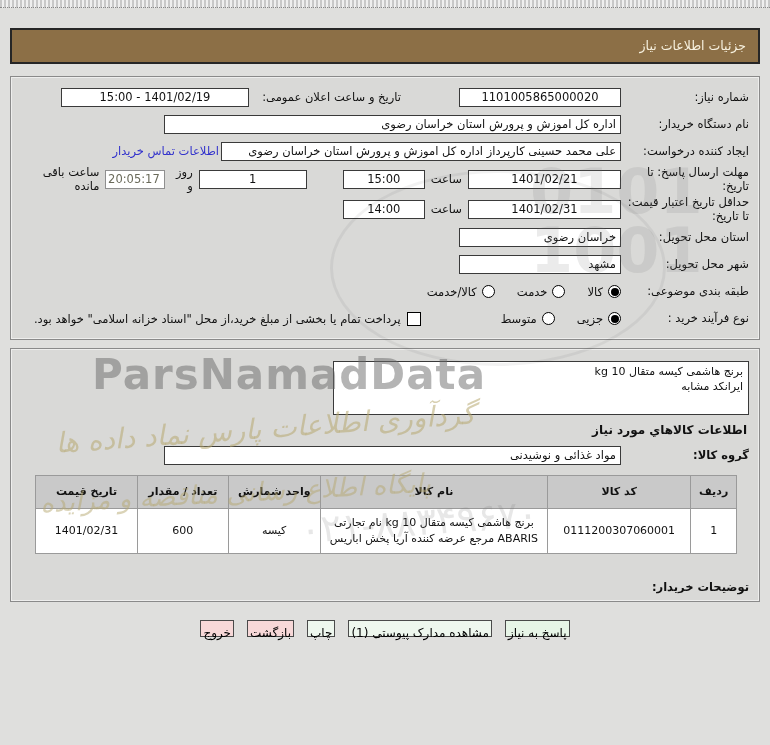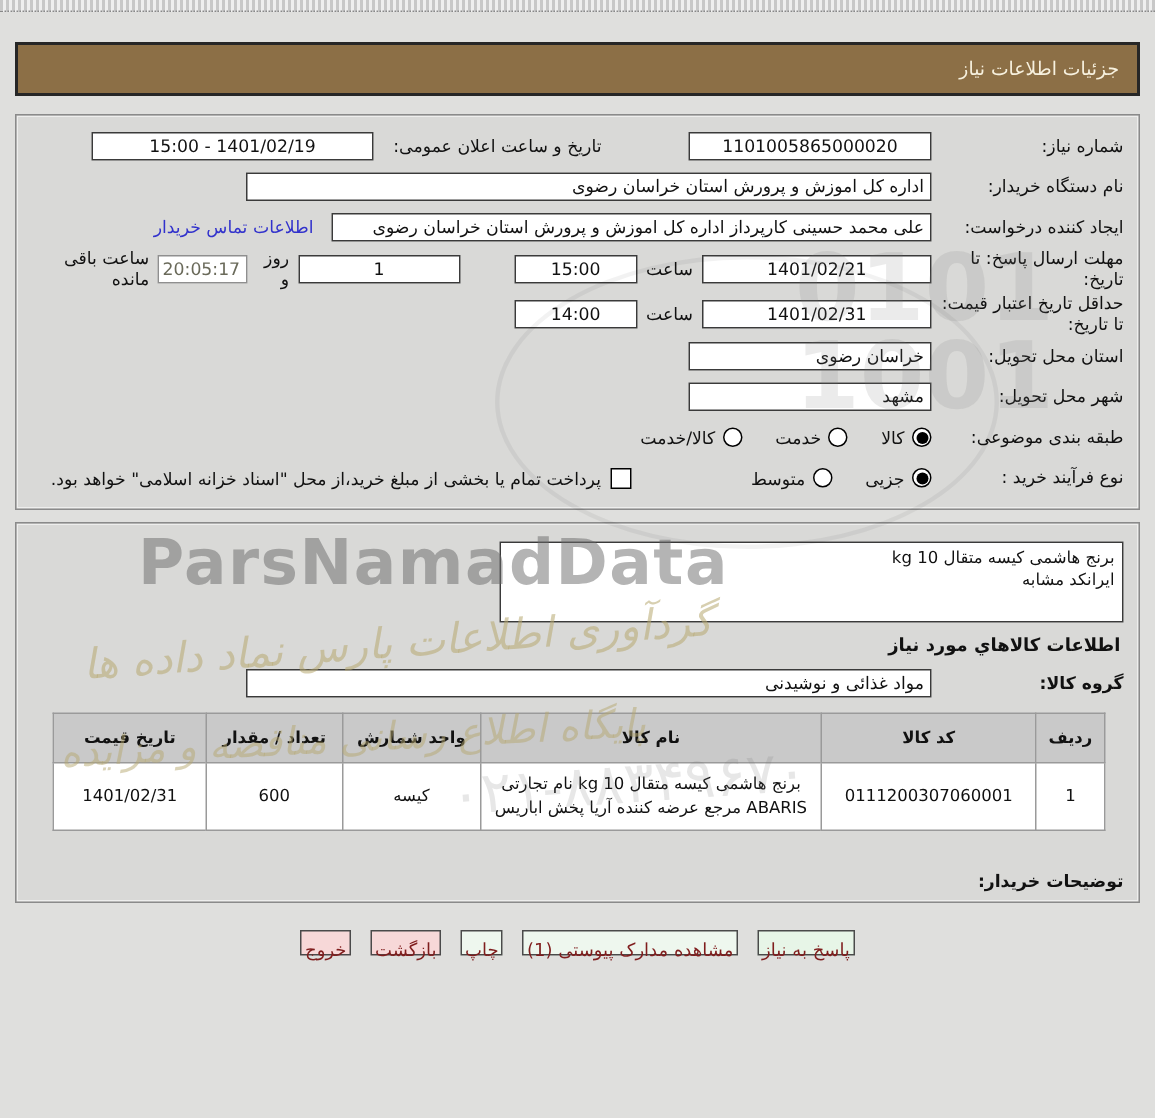--- a/index.html
+++ b/index.html
@@ -26,21 +26,21 @@
   .flabel.b{font-weight:bold;}
   .inp{
     background:#fff;border:1px solid #3a3a3a;height:17px;line-height:17px;
     font-size:11.5px;padding:0 4px;box-sizing:content-box;overflow:hidden;white-space:nowrap;
     font-family:"DejaVu Sans",sans-serif;color:#111;
   }
   input.inp{margin:0;}
   .c{text-align:center;}
   .r{text-align:right;}
   .timer{background:#ffffff;border:1px solid #8f8f8f;color:#6a6a5a;}
-  .lnk{color:#3232cc;font-size:11.5px;margin-right:12px;cursor:pointer;text-decoration:none;}
+  .lnk{color:#3232cc;font-size:11.5px;margin-right:2px;cursor:pointer;text-decoration:none;}
   .radio{width:11px;height:11px;border:1px solid #000;border-radius:50%;background:#fff;display:inline-block;position:relative;flex:0 0 auto;}
   .radio.sel::after{content:"";position:absolute;inset:1.5px;background:#000;border-radius:50%;}
   .optlbl{font-size:11.5px;margin:0 5px 0 22px;}
   .chk{width:12px;height:12px;border:1px solid #000;background:#fff;display:inline-block;flex:0 0 auto;}
   .ta{
     background:#fff;border:1px solid #3a3a3a;font-size:11px;line-height:1.45;
     padding:2px 5px;white-space:pre-line;text-align:right;overflow:hidden;
     font-family:"DejaVu Sans",sans-serif;resize:none;color:#111;
   }
   .heading{font-weight:bold;font-size:12px;margin:8px 4px 6px 0;}
@@ -49,21 +49,21 @@
     background:#c9c9c9;border:1px solid #9a9a9a;font-size:11px;font-weight:bold;
     height:28px;padding:2px 4px;
   }
   table.items td{
     border:1px solid #9a9a9a;font-size:11px;text-align:center;
     height:40px;padding:2px 4px;line-height:1.4;
   }
   .btnrow{display:flex;justify-content:center;gap:13px;margin-top:18px;position:relative;z-index:2;}
   .btn{
     border:1px solid #4a4a4a;font-size:12px;padding:4px 2px;height:17px;line-height:17px;
-    cursor:pointer;font-family:"DejaVu Sans",sans-serif;color:#7f1d1d;
+    cursor:pointer;font-family:"DejaVu Sans",sans-serif;color:#000000;
   }
   .btn.green{background:#e7f5e7;}
   .btn.lgreen{background:#eef7ee;text-align:right;}
   .btn.pink{background:#f7d8d8;}
   
   .wm{position:absolute;pointer-events:none;z-index:3;white-space:nowrap;}
   .wm-brand{left:92px;top:350px;font-size:42px;font-weight:bold;color:rgba(105,105,105,.5);letter-spacing:1px;}
   .wm-fa1{left:55px;top:412px;font-size:28px;color:rgba(182,168,112,.55);transform:rotate(-4deg);font-style:italic;}
   .wm-fa2{left:40px;top:478px;font-size:26px;color:rgba(182,168,112,.5);transform:rotate(-3deg);font-style:italic;}
   .wm-phone{left:300px;top:500px;font-size:38px;color:rgba(120,120,120,.18);transform:rotate(-4deg);}

